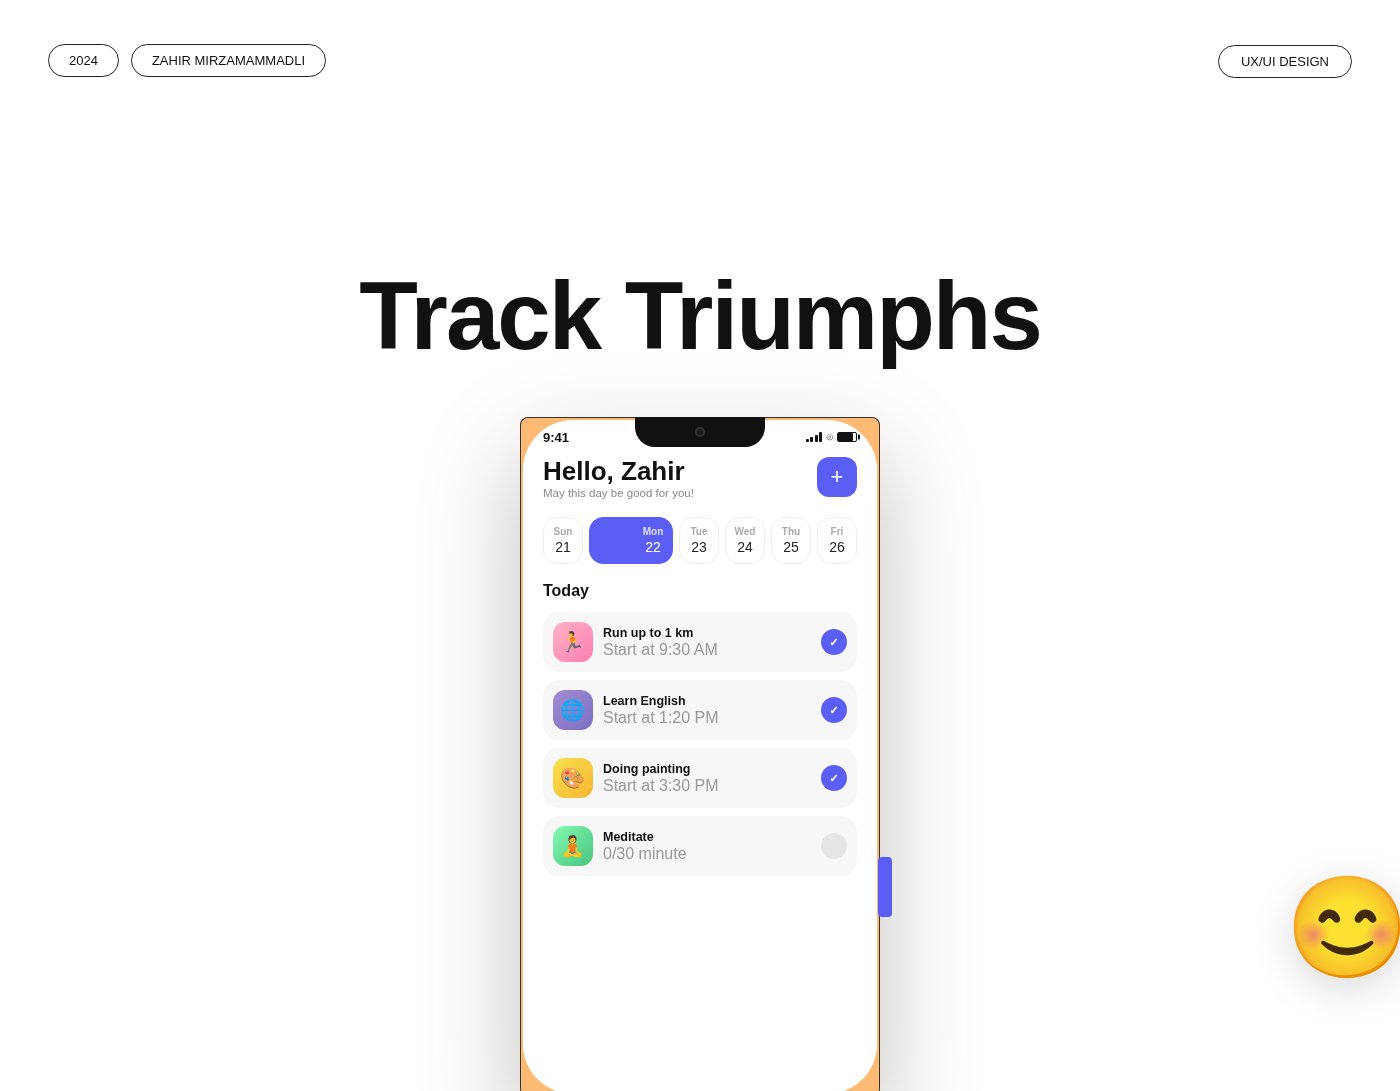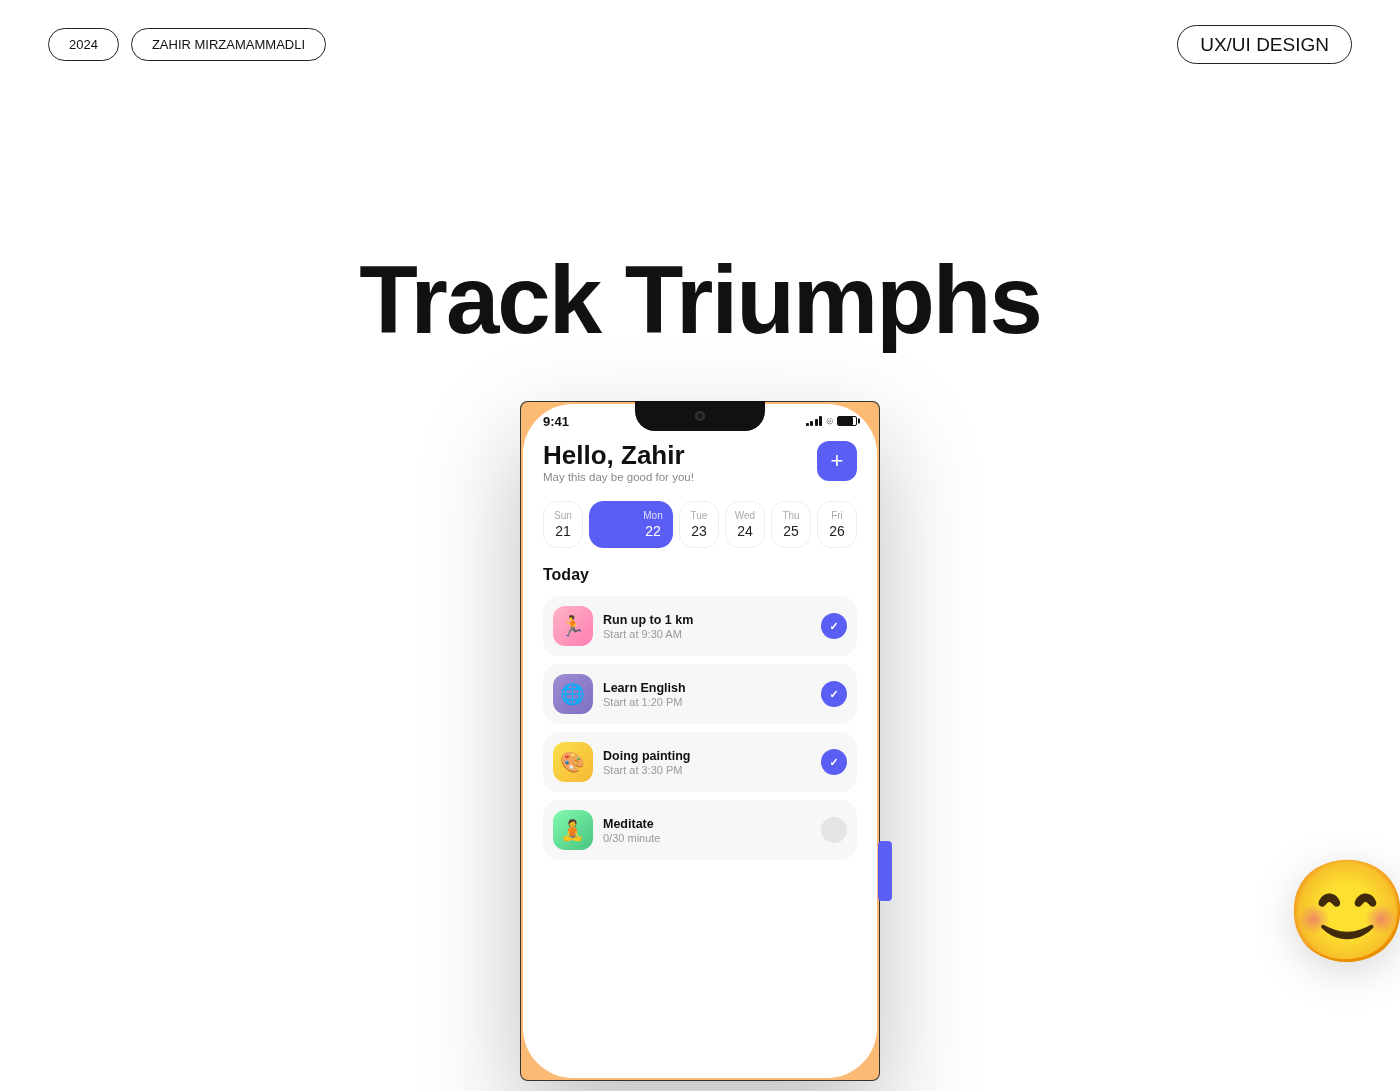--- a/index.html
+++ b/index.html
@@ -11,39 +11,40 @@
       position: relative;
       overflow-x: hidden;
     }
 
     
     .header {
       display: flex;
       justify-content: space-between;
       align-items: center;
       padding: 28px 48px;
+      margin-top: 16px;
     }
     .header-left {
       display: flex;
       gap: 12px;
     }
     .pill {
       border: 1.5px solid #222;
       border-radius: 999px;
       padding: 8px 20px;
       font-size: 13px;
       font-weight: 500;
       color: #111;
       background: #fff;
     }
     .pill-right {
       border: 1.5px solid #222;
       border-radius: 999px;
       padding: 8px 22px;
-      font-size: 19px;
+      font-size: 13px;
       font-weight: 500;
       color: #111;
       background: #fff;
     }
 
     
     .hero {
       text-align: center;
       padding: 60px 0 50px;
     }
@@ -222,21 +223,21 @@
       border: 1.5px solid #eee;
       cursor: pointer;
     }
     .day-item.active {
       background: #5B5EF4;
       border-color: #5B5EF4;
       padding-left: 48px;
     }
     .day-name {
       font-size: 10px;
-      font-weight: 400;
+      font-weight: 700;
       color: #aaa;
       text-transform: none;
       text-align: center;
     }
     .day-item.active .day-name {
       color: rgba(255,255,255,0.8);
     }
     .day-num {
       font-size: 14px;
       font-weight: 400;
@@ -282,21 +283,21 @@
 
     .habit-info {
       flex: 1;
     }
     .habit-name {
       font-size: 12.5px;
       font-weight: 700;
       color: #111;
     }
     .habit-time {
-      font-size: 11px;
+      font-size: 16px;
       color: #999;
       margin-top: 1px;
     }
     .check-btn {
       width: 26px;
       height: 26px;
       border-radius: 50%;
       display: flex;
       align-items: center;
       justify-content: center;

